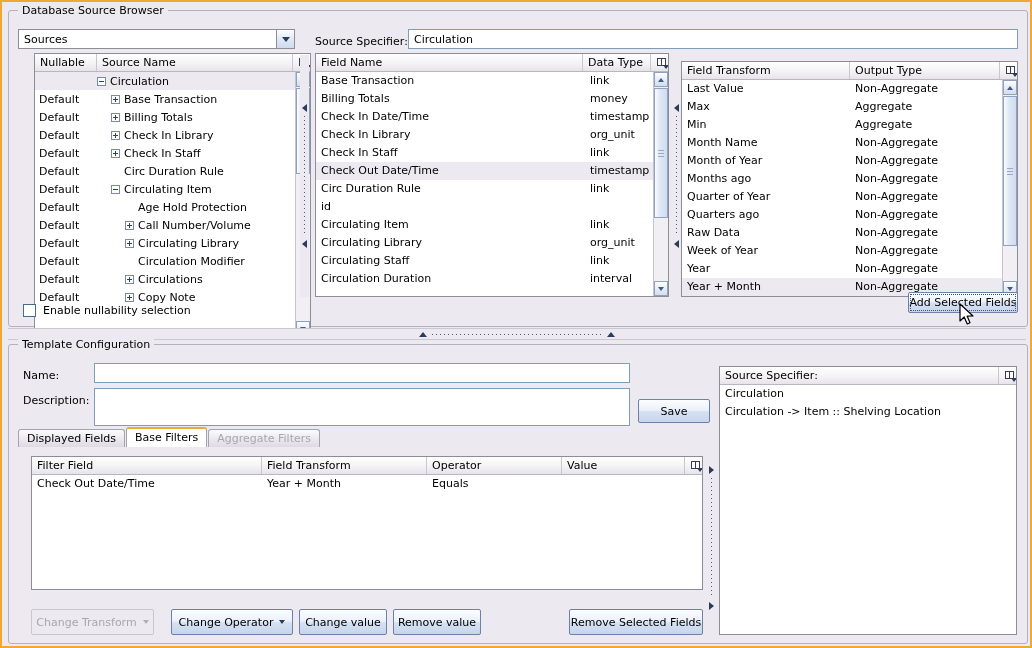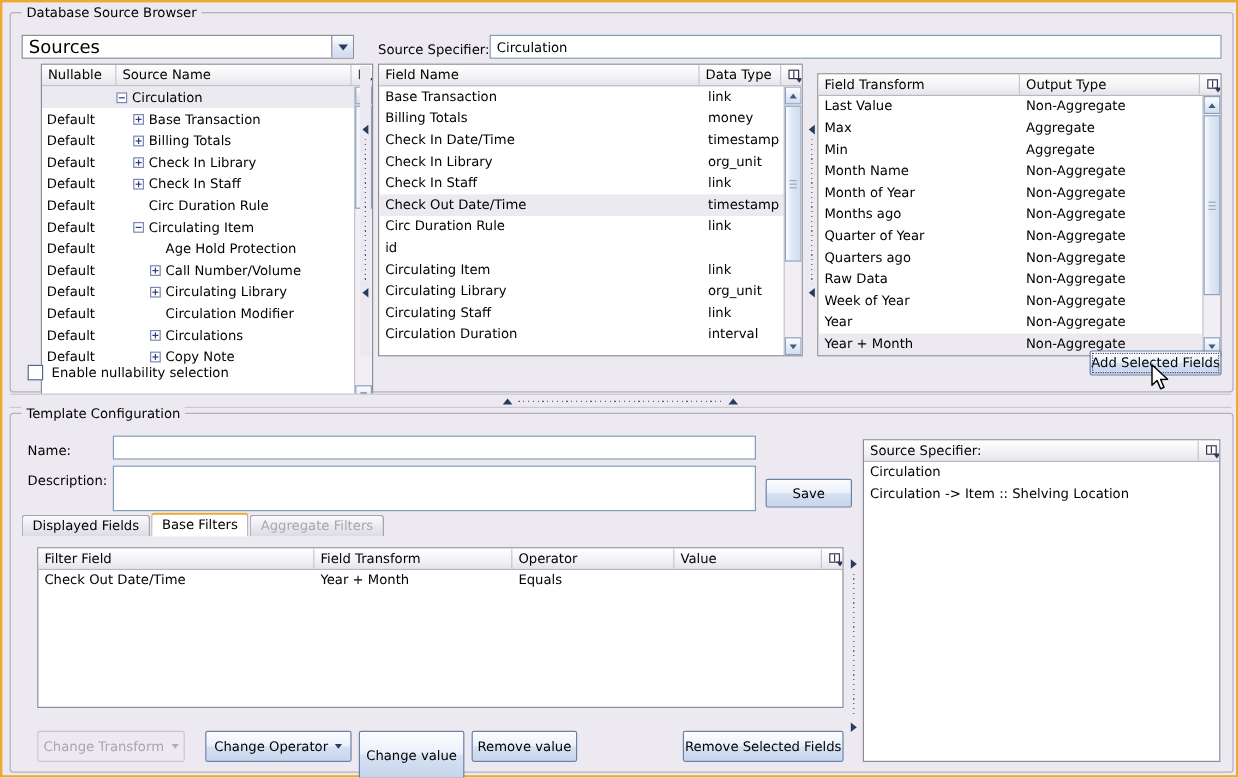--- a/index.html
+++ b/index.html
@@ -45,21 +45,21 @@
   .combo {
     background: #fff;
     border: 1px solid #8d8d95;
     box-sizing: border-box;
     display: flex;
     align-items: center;
   }
   .combo .combo-text {
     flex: 1 1 auto;
     padding-left: 5px;
-    font-size: 15px;
+    font-size: 11px;
     white-space: nowrap;
     overflow: hidden;
   }
   .combo .combo-btn {
     width: 18px; height: 100%;
     background: linear-gradient(#fcfdff, #dfe7f4 55%, #cfdaee);
     border-left: 1px solid #8d8d95;
     box-sizing: border-box;
     display: flex; align-items: center; justify-content: center;
   }
@@ -703,21 +703,21 @@
 
     <div style="position:absolute; left:22px; top:264px; width:672px; height:26px;">
       <div class="btn disabled" style="position:absolute; left:0; top:0; width:123px; height:26px;">
         <span>Change Transform</span>
         <span class="bcaret"></span>
       </div>
       <div class="btn" style="position:absolute; left:140px; top:0; width:122px; height:26px;">
         <span>Change Operator</span>
         <span class="bcaret"></span>
       </div>
-      <div class="btn" style="position:absolute; left:268px; top:0; width:88px; height:40px;">Change value</div>
+      <div class="btn" style="position:absolute; left:268px; top:0; width:88px; height:26px;">Change value</div>
       <div class="btn" style="position:absolute; left:362px; top:0; width:88px; height:26px;">Remove value</div>
       <div class="btn" style="position:absolute; left:538px; top:0; width:134px; height:26px;">Remove Selected Fields</div>
     </div>
 
     <div class="splitter-v" style="left:698px; top:96px; width:9px; height:194px; flex-direction:column; gap:4px;">
       <span class="tri-r"></span>
       <span class="dots-v" style="height:120px;"></span>
       <span class="tri-r"></span>
     </div>
 

